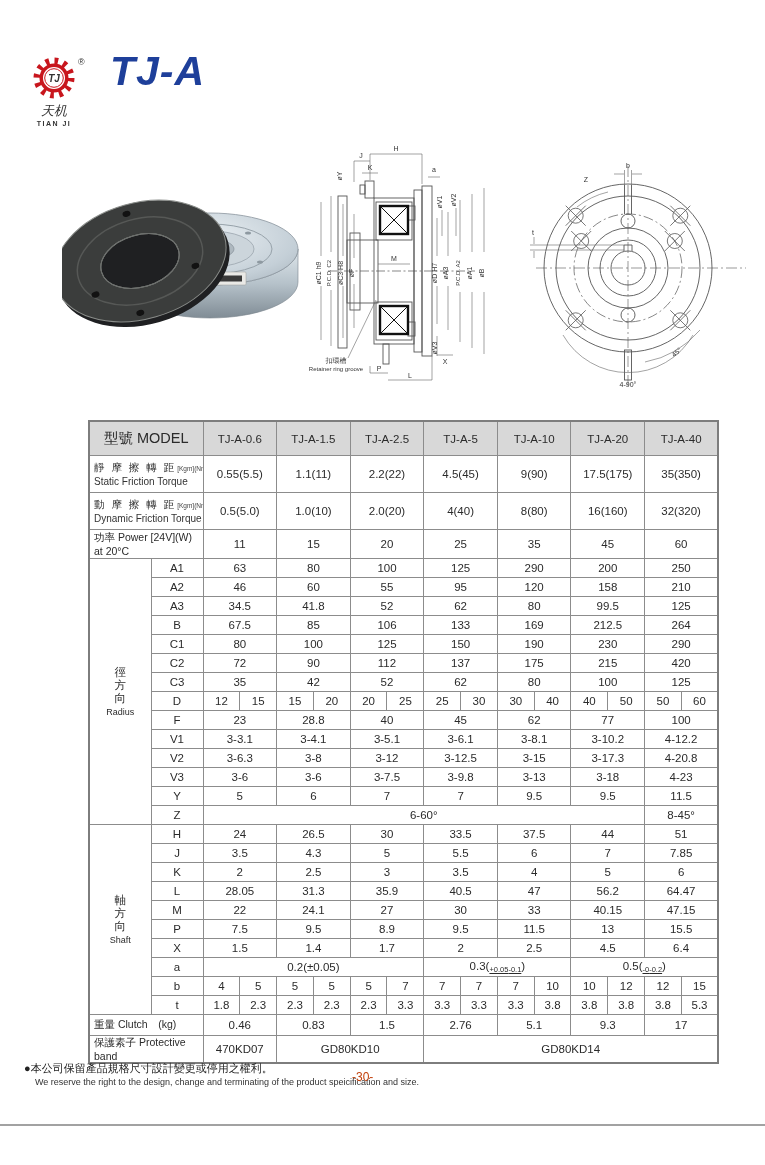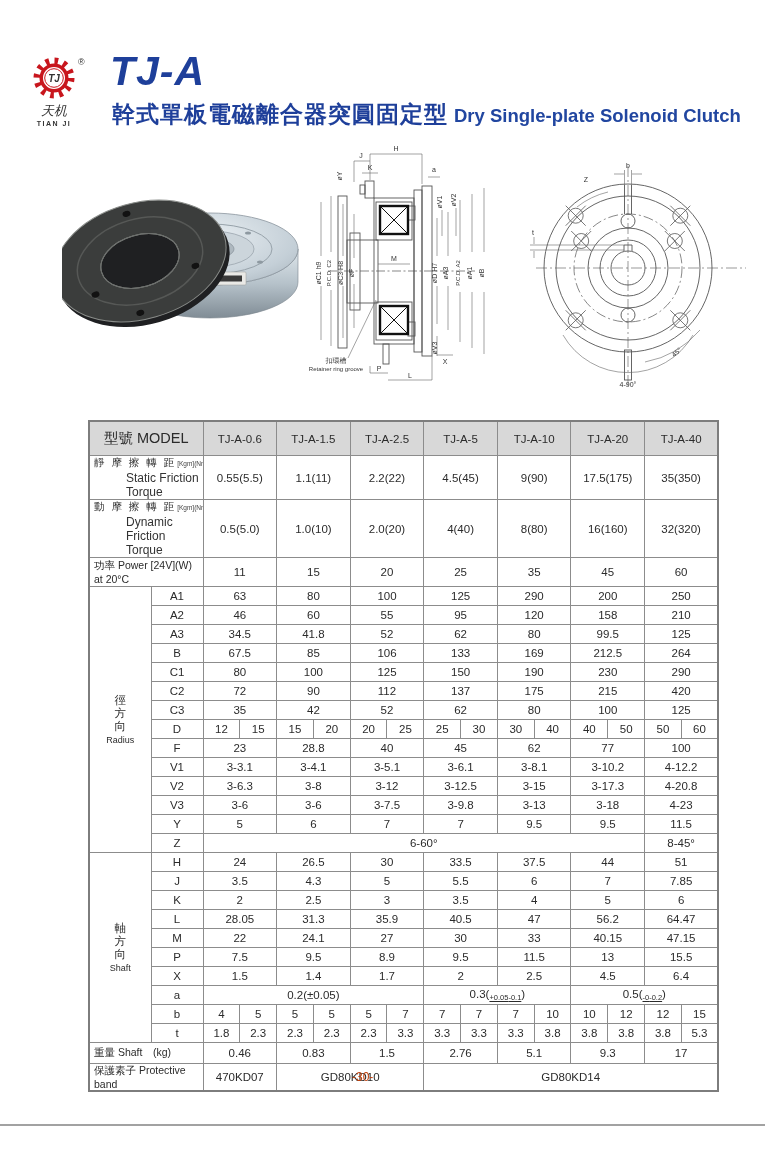--- a/index.html
+++ b/index.html
@@ -24,21 +24,21 @@
         padding:0;font-size:11.5px;overflow:hidden;}
   .r-head td{background:#d8d8d8;height:33px;font-size:13px;}
   .r-head .c-modlab{font-size:14.5px;}
   .r-spec2 td{height:36px;font-size:12.5px;}
   .r-spec1 td{height:28px;font-size:12px;}
   .r-dim td,.r-dimpairs td,.r-dimspan td{height:18px;font-size:11.5px;}
   .r-wide td,.r-widespan td{height:20px;font-size:12px;}
   .c-lab{text-align:left !important;padding-left:4px !important;}
   .lab-cn{font-size:10.5px;letter-spacing:2px;white-space:nowrap;}
   .lab-unit{font-size:6.5px;letter-spacing:0;margin-left:1px;color:#444;}
-  .lab-en{font-size:12px;letter-spacing:0;margin-top:1px;color:#333;margin-left:32px;}
+  .lab-en{font-size:10px;letter-spacing:0;margin-top:1px;color:#333;}
   .c-lab1{font-size:10.5px !important;}
   .c-labw{font-size:10.5px !important;}
   .c-sec{font-size:10.5px;line-height:1.15;}
   .c-sec .sec-en{font-size:9px;margin-top:1px;}
   .c-letter{font-size:12px;}
   .frac{display:inline-flex;flex-direction:row;font-size:7.5px;line-height:1.05;
         vertical-align:-2px;text-align:center;text-decoration:underline;}
   
   #foot-note{position:absolute;left:24px;top:1061px;}
   #foot-note .cn{font-size:11px;color:#222;}
@@ -55,23 +55,20 @@
     <circle cx="30" cy="26" r="17" fill="none" stroke="#c8161d" stroke-width="7" stroke-dasharray="3.6 5.3" data-name="gear-icon"></circle>
     <circle cx="30" cy="26" r="14.5" fill="#c8161d"></circle>
     <circle cx="30" cy="26" r="11" fill="#ffffff"></circle>
     <circle cx="30" cy="26" r="9.3" fill="none" stroke="#c8161d" stroke-width="1"></circle>
     <text x="30" y="30" text-anchor="middle" font-size="10" font-weight="bold" font-style="italic" fill="#c8161d" data-name="logo-tj-text">TJ</text>
     <text x="54" y="13" font-size="9" fill="#c8161d" data-name="registered-mark">®</text>
     <text x="30" y="63" text-anchor="middle" font-size="13" font-style="italic" font-family="Liberation Serif, serif" fill="#c8161d" data-name="logo-cn-text">天机</text>
     <text x="30" y="74" text-anchor="middle" font-size="7" font-weight="bold" letter-spacing="1.5" fill="#c8161d" data-name="logo-en-text">TIAN JI</text>
   </svg>
   <div id="series-title" data-name="page-title">TJ-A</div>
-  <div id="subtitle" data-name="page-subtitle">
-    <span class="cn" data-name="subtitle-cn">幹式單板電磁離合器突圓固定型</span><span class="en" data-name="subtitle-en">Dry Single-plate Solenoid Clutch</span>
-  </div>
 
   <svg data-name="product-photo" style="position:absolute;left:62px;top:176px;width:238px;height:185px" viewBox="0 0 238 185">
     <defs>
       <linearGradient id="met" x1="0" y1="0" x2="0" y2="1">
         <stop offset="0" stop-color="#dfe7ec"></stop>
           <stop offset="0.5" stop-color="#b6c2ca"></stop>
           <stop offset="1" stop-color="#808c95"></stop>
       </linearGradient>
       <radialGradient id="topface" cx="0.42" cy="0.35" r="0.95">
         <stop offset="0" stop-color="#eef3f6"></stop>
@@ -573,35 +570,39 @@
             <td class="c-val" data-name="value-cell">3.3</td>
             <td class="c-val" data-name="value-cell">3.3</td>
             <td class="c-val" data-name="value-cell">3.3</td>
             <td class="c-val" data-name="value-cell">3.8</td>
             <td class="c-val" data-name="value-cell">3.8</td>
             <td class="c-val" data-name="value-cell">3.8</td>
             <td class="c-val" data-name="value-cell">3.8</td>
             <td class="c-val" data-name="value-cell">5.3</td>
           </tr>
           <tr class="r-wide" data-name="table-row">
-            <td class="c-lab c-labw" data-name="row-label" colspan="2">重量 Shaft　(kg)</td>
+            <td class="c-lab c-labw" data-name="row-label" colspan="2">重量 Clutch　(kg)</td>
             <td class="c-val" data-name="value-cell" colspan="2">0.46</td>
             <td class="c-val" data-name="value-cell" colspan="2">0.83</td>
             <td class="c-val" data-name="value-cell" colspan="2">1.5</td>
             <td class="c-val" data-name="value-cell" colspan="2">2.76</td>
             <td class="c-val" data-name="value-cell" colspan="2">5.1</td>
             <td class="c-val" data-name="value-cell" colspan="2">9.3</td>
             <td class="c-val" data-name="value-cell" colspan="2">17</td>
           </tr>
           <tr class="r-widespan" data-name="table-row">
             <td class="c-lab c-labw" data-name="row-label" colspan="2">保護素子 Protective band</td>
             <td class="c-val" data-name="value-cell" colspan="2">470KD07</td>
             <td class="c-val" data-name="value-cell" colspan="4">GD80KD10</td>
             <td class="c-val" data-name="value-cell" colspan="8">GD80KD14</td>
           </tr>
         </tbody>
       </table>
   </div>
 
+  <div id="foot-note" data-name="footer-note">
+    <div class="cn" data-name="footer-note-cn">●本公司保留產品規格尺寸設計變更或停用之權利。</div>
+    <div class="en" data-name="footer-note-en">We reserve the right to the design, change and terminating of the product speicification and size.</div>
+  </div>
   <div id="page-num" data-name="page-number">-30-</div>
   <div id="bottom-rule" data-name="bottom-divider"></div>
 
 </div>
 
 </body></html>

